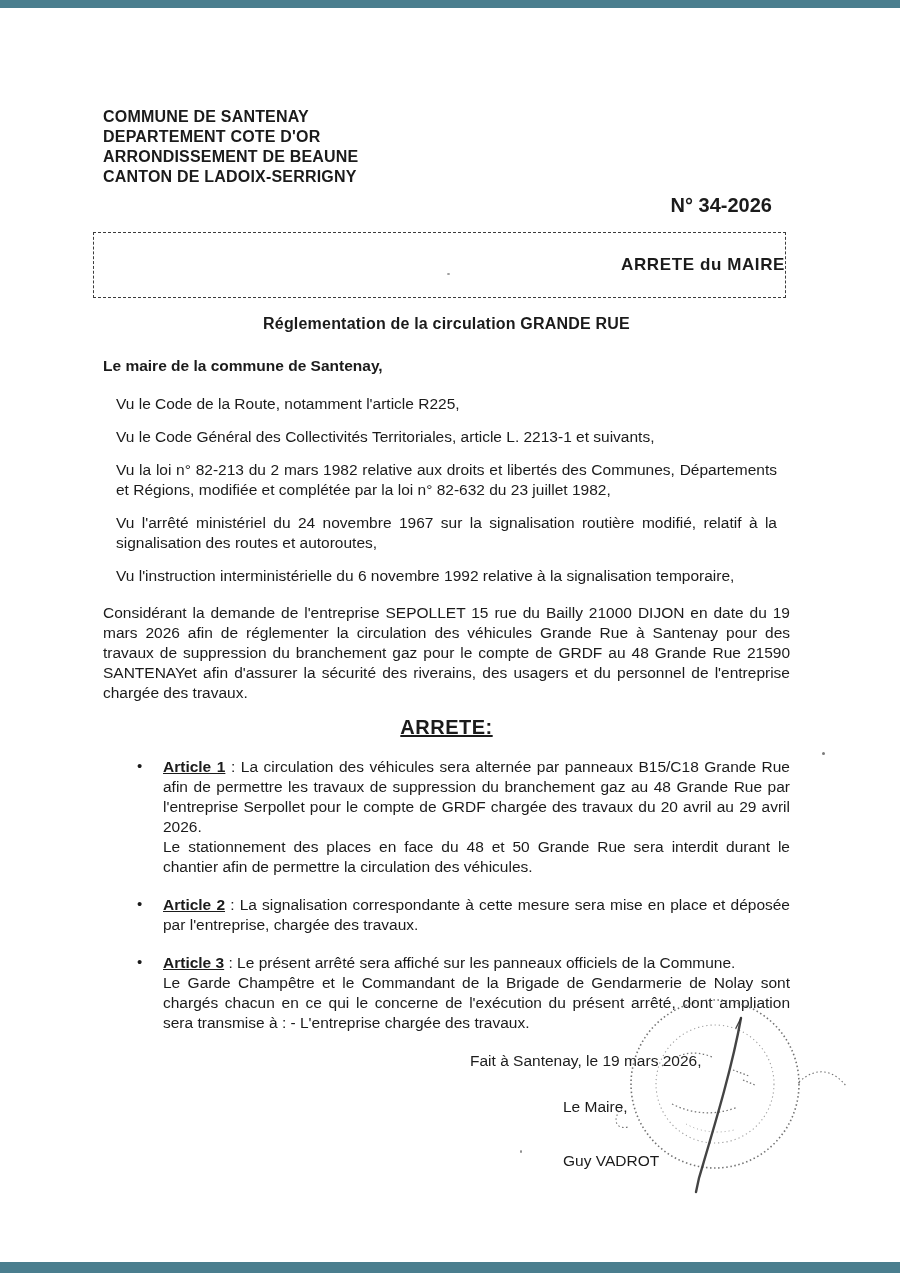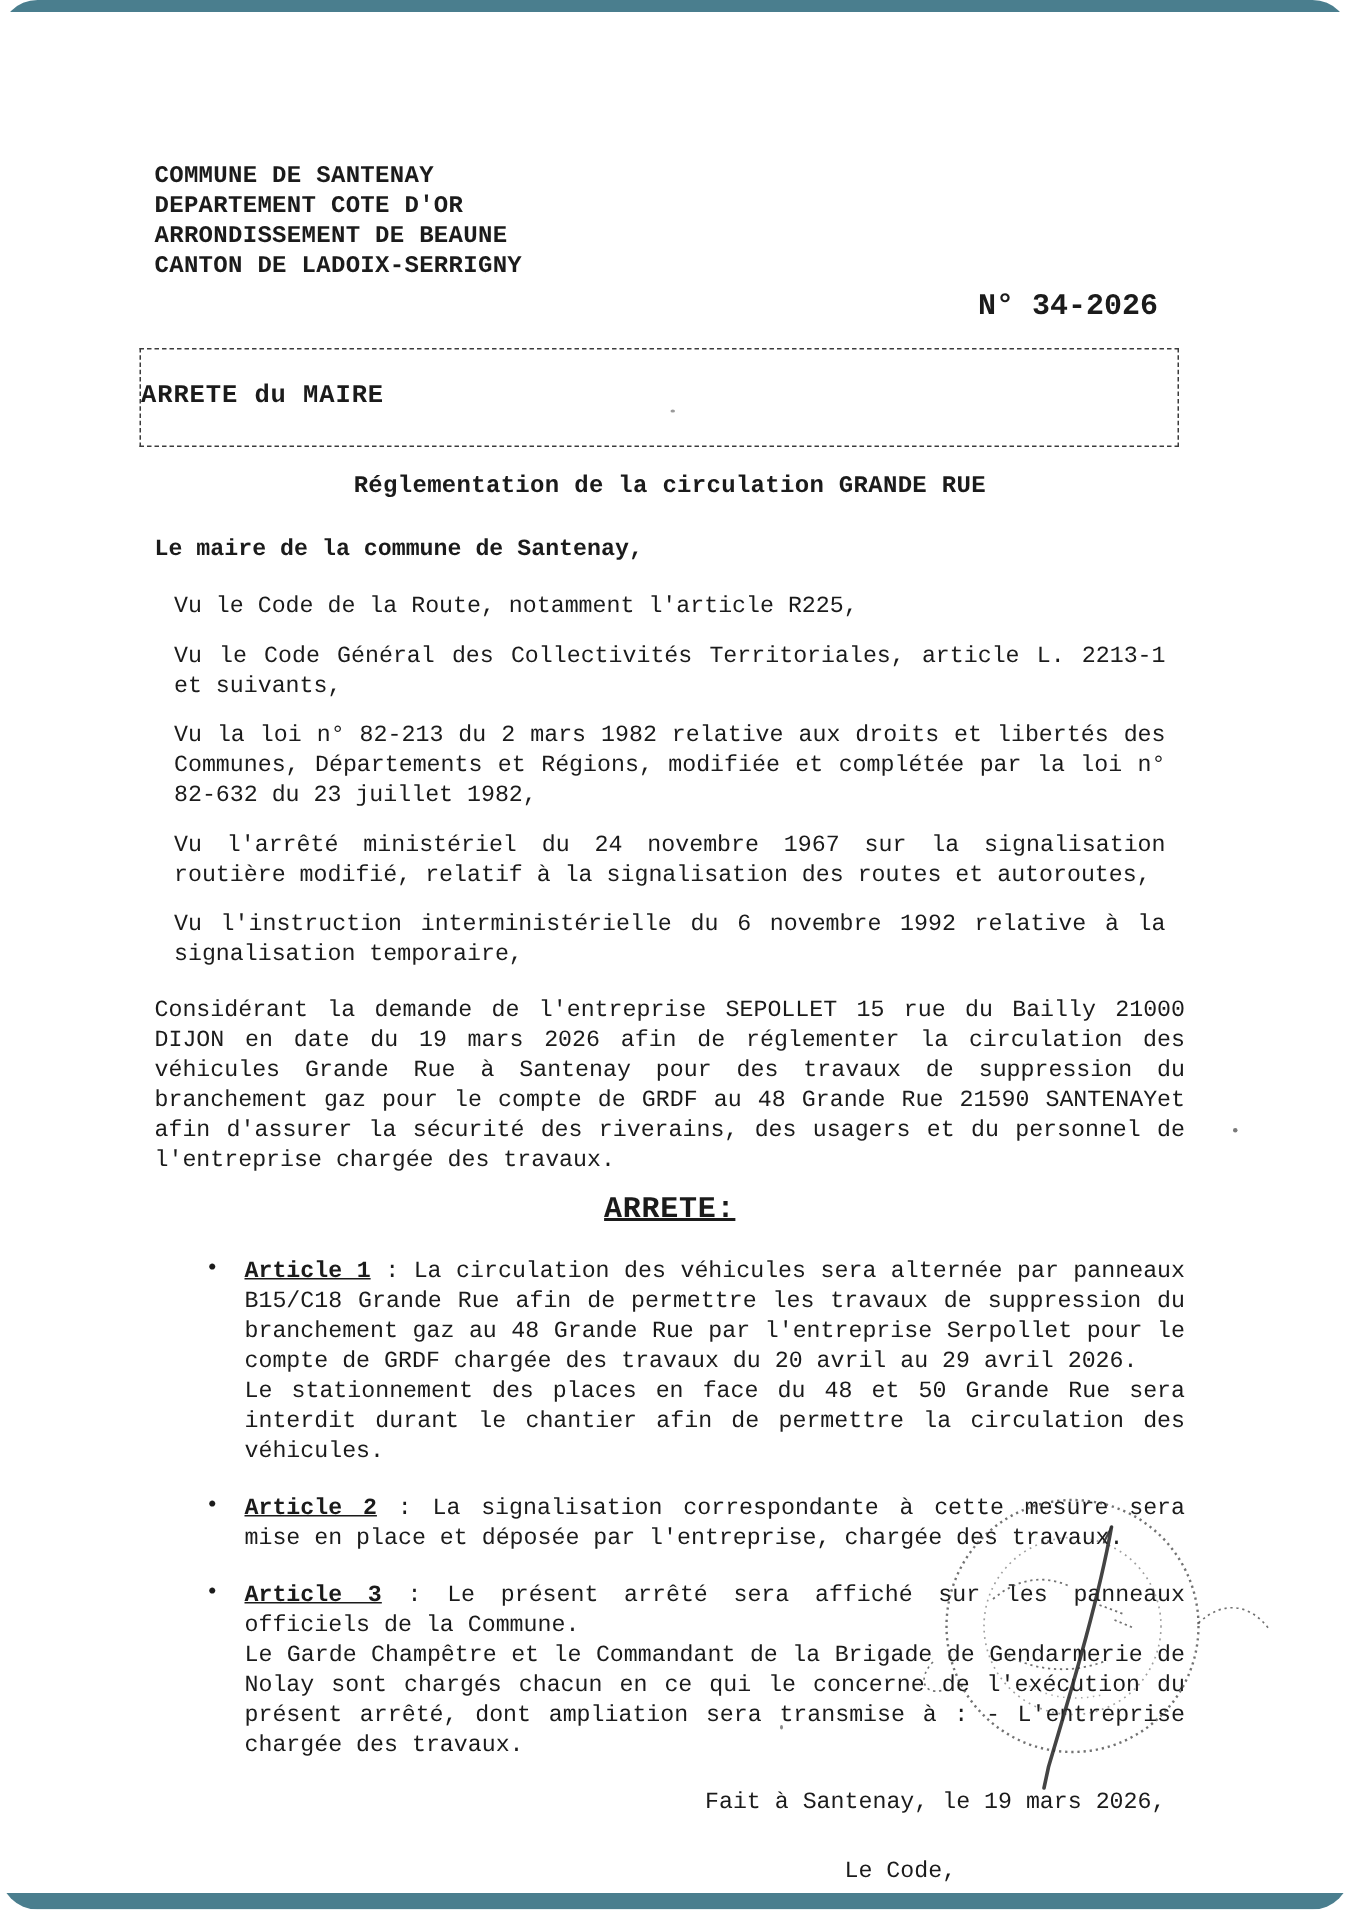--- a/index.html
+++ b/index.html
@@ -1,33 +1,33 @@
 <!DOCTYPE html>
 <html><head>
 <meta charset="utf-8">
 <style>
   html,body{margin:0;padding:0;background:#fff;}
   .page{
     position:relative;width:900px;height:1273px;background:#ffffff;
-    font-family:Liberation Mono, monospace;color:#1b1b1b;overflow:hidden;border-radius:25px;
+    font-family:Liberation Sans, sans-serif;color:#1b1b1b;overflow:hidden;
   }
   .edge-bar{position:absolute;left:0;width:100%;background:#4a7e8e;}
   .edge-bar.top{top:0;height:8px;}
   .edge-bar.bottom{bottom:0;height:11px;}
 
   .content{
     position:absolute;left:103px;top:107px;width:687px;
     font-size:15.5px;line-height:20px;
   }
   .hdr p{margin:0;font-weight:bold;font-size:16px;line-height:20px;letter-spacing:.2px;}
   .docnum{margin:8px 18px 0 0;text-align:right;font-weight:bold;font-size:20px;}
 
   .titlebox{
     box-sizing:border-box;margin:17px 0 0 -10px;width:693px;height:66px;
-    border:1px dashed #3c3c3c;display:flex;align-items:center;justify-content:flex-start;
+    border:1px dashed #3c3c3c;display:flex;align-items:center;justify-content:flex-end;
     font-weight:bold;font-size:17px;letter-spacing:.6px;
   }
   .subtitle{margin-top:16px;text-align:center;font-weight:bold;font-size:16px;letter-spacing:.2px;}
   .salutation{margin-top:22px;font-weight:bold;}
   .vu{margin-top:18px;}
   .vu p{margin:13px;text-align:justify;}
   .considerant{margin-top:17px;text-align:justify;}
   .arrete-heading{margin-top:14px;text-align:center;font-weight:bold;text-decoration:underline;letter-spacing:.5px;font-size:20px;}
 
   ul.articles{list-style:none;margin:20px 0 0 0;padding:0;}
@@ -95,21 +95,21 @@
         <span>: La signalisation correspondante à cette mesure sera mise en place et déposée par l'entreprise, chargée des travaux.</span>
       </li>
       <li>
         <span class="art-label">Article 3</span>
         <span>: Le présent arrêté sera affiché sur les panneaux officiels de la Commune.</span>
         <p class="art-extra">Le Garde Champêtre et le Commandant de la Brigade de Gendarmerie de Nolay sont chargés chacun en ce qui le concerne de l'exécution du présent arrêté, dont ampliation sera transmise à : -   L'entreprise chargée des travaux.</p>
       </li>
     </ul>
 
     <div class="closing-place">Fait à Santenay, le 19 mars 2026,</div>
-    <div class="sign-title">Le Code,</div>
+    <div class="sign-title">Le Maire,</div>
     <div class="sign-name">Guy VADROT</div>
 
   </div>
 
   <svg class="stamp" viewBox="0 0 250 202" xmlns="http://www.w3.org/2000/svg">
     <g fill="none" stroke="#4f4f4f" stroke-opacity="0.8">
       <circle cx="115" cy="88" r="84" stroke-width="1.6" stroke-dasharray="1.5 2.6"></circle>
       <circle cx="115" cy="88" r="59" stroke-width="1.1" stroke-dasharray="1.2 3" stroke-opacity="0.55"></circle>
       <path d="M62,70 q24,-20 50,-9" stroke-width="1.2" stroke-dasharray="1.5 2.5"></path>
       <path d="M72,108 q32,16 66,3" stroke-width="1.2" stroke-dasharray="1.5 2.5"></path>

